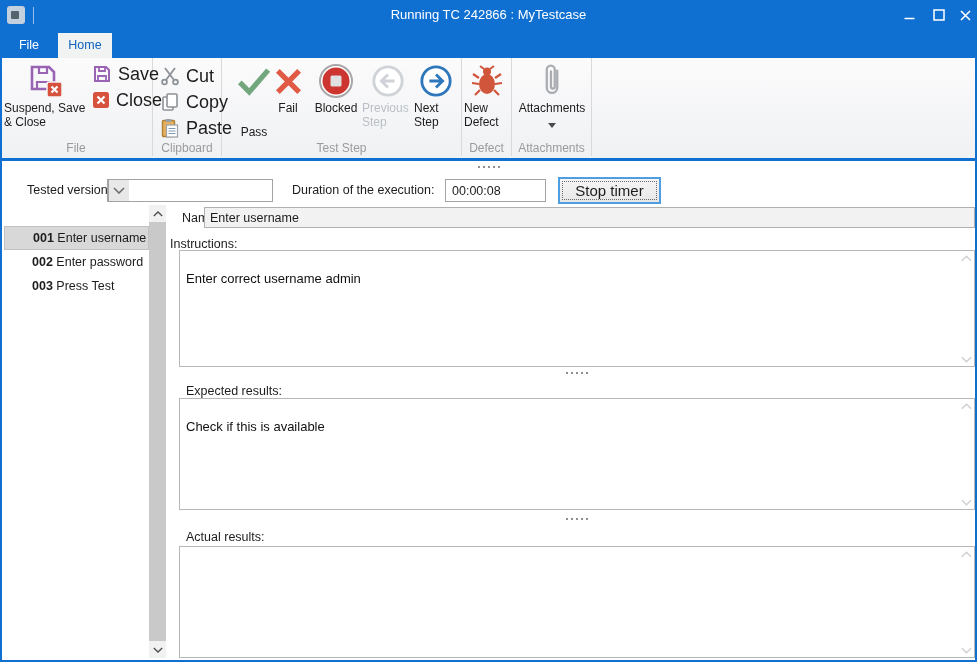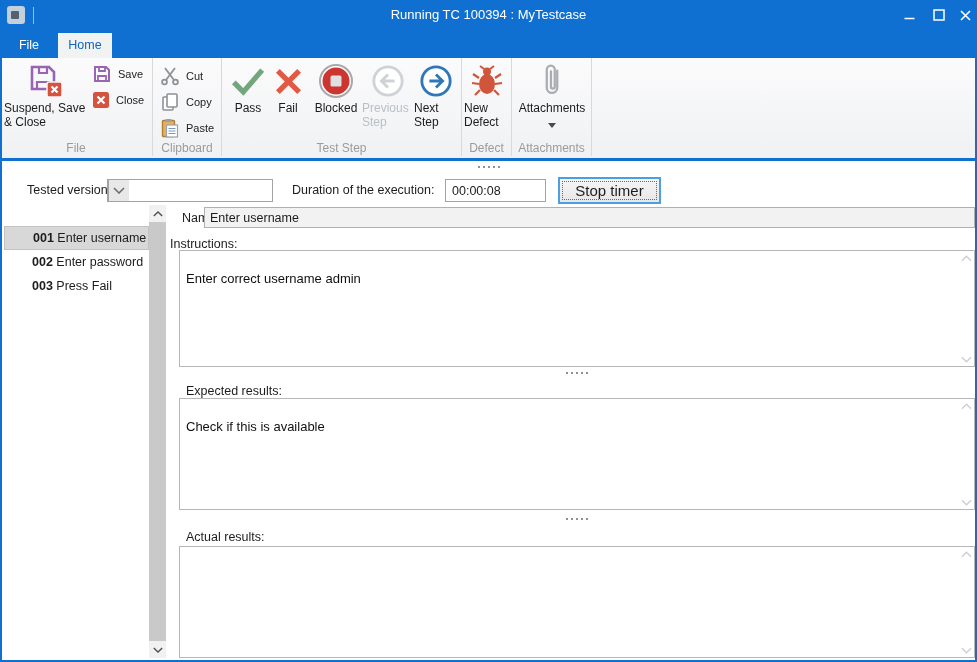--- a/index.html
+++ b/index.html
@@ -32,21 +32,21 @@
   .rgroup{position:absolute;top:0;height:98px;border-right:1px solid #d9d9d9;}
   .glabel{position:absolute;bottom:1px;left:0;width:100%;text-align:center;color:#9b9b9b;font-size:12px;}
   #grp-file{left:0;width:153px;}
   #grp-clipboard{left:153px;width:69px;}
   #grp-teststep{left:222px;width:240px;}
   #grp-defect{left:462px;width:50px;}
   #grp-attach{left:512px;width:80px;}
   .bigbtn{position:absolute;top:4px;display:flex;flex-direction:column;align-items:center;cursor:default;}
   .bb-icon{height:38px;display:flex;align-items:center;justify-content:center;}
   .bb-label{font-size:12px;line-height:1.15;margin-top:2px;color:#1c1c1c;}
-  .smallbtn{position:absolute;height:24px;display:flex;align-items:center;gap:6px;font-size:11px;}
+  .smallbtn{position:absolute;height:24px;display:flex;align-items:center;gap:6px;font-size:18px;}
   .disabled .bb-label{color:#b9bfc6;}
 
   
   .dots{position:absolute;display:flex;gap:3px;justify-content:center;}
   .dots span{width:2px;height:2px;background:#8f8f8f;display:block;}
   .tlabel{position:absolute;height:23px;line-height:23px;font-size:12.5px;}
   #combo{left:105px;top:179px;width:166px;height:23px;border:1px solid #a3a3a3;background:#fff;display:flex;}
   #combo .val{flex:1;padding-left:6px;line-height:21px;font-size:12.5px;}
   #combo .drop{width:21px;border-left:1px solid #a3a3a3;background:#e8e8e8;display:flex;align-items:center;justify-content:center;}
   #duration-input{position:absolute;left:443px;top:179px;width:101px;height:23px;border:1px solid #a3a3a3;padding:0 0 0 6px;font-family:inherit;font-size:12.5px;color:#1c1c1c;}
@@ -78,21 +78,21 @@
 </head>
 <body>
 
 <div id="window">
 
   <div id="titlebar" class="abs">
     <div id="app-icon" class="abs">
         <div class="inner"></div>
       </div>
     <div id="tb-sep" class="abs"></div>
-    <div id="title-text" class="abs">Running TC 100394 : MyTestcase</div>
+    <div id="title-text" class="abs">Running TC 242866 : MyTestcase</div>
     <div id="btn-min" class="abs winbtn">
       <svg width="11" height="11" viewBox="0 0 11 11">
           <line x1="0.5" y1="8.5" x2="10.5" y2="8.5" stroke="#fff" stroke-width="1.5"></line>
         </svg>
     </div>
     <div id="btn-max" class="abs winbtn">
       <svg width="12" height="12" viewBox="0 0 12 12">
           <rect x="1" y="1" width="10" height="10" fill="none" stroke="#fff" stroke-width="1.5"></rect>
         </svg>
     </div>
@@ -163,21 +163,21 @@
           <rect x="5.5" y="1" width="6" height="3" rx="0.8" fill="#98a0a8"></rect>
           <rect x="6.5" y="7" width="11" height="12" fill="#fff" stroke="#9aa2ab" stroke-width="1.2"></rect>
           <path d="M8.5 10.5 h7 M8.5 13 h7 M8.5 15.5 h7" stroke="#7f97b5" stroke-width="1.2"></path>
         </svg>
         <span>Paste</span>
       </div>
       <div class="glabel">Clipboard</div>
     </div>
 
     <div id="grp-teststep" class="rgroup">
-      <div class="bigbtn" style="left:4px;width:44px;">
+      <div class="bigbtn" style="left:10px;width:44px;gap:24px;">
         <div class="bb-icon">
           <svg width="34" height="29" viewBox="0 0 36 30" fill="none">
               <path d="M3 16 L13 26 L33 3" stroke="#72a77d" stroke-width="5.5"></path>
             </svg>
         </div>
         <div class="bb-label">Pass</div>
       </div>
       <div class="bigbtn" style="left:46px;width:40px;">
         <div class="bb-icon">
           <svg width="29" height="29" viewBox="0 0 30 30">
@@ -269,21 +269,21 @@
   <input id="duration-input" value="00:00:08" style="">
   <button id="stop-timer">Stop timer</button>
 
   <div class="step-item selected" style="top:226px;">
     <span class="num">001</span>&nbsp;<span>Enter username</span>
   </div>
   <div class="step-item" style="top:250px;">
     <span class="num">002</span>&nbsp;<span>Enter password</span>
   </div>
   <div class="step-item" style="top:274px;">
-    <span class="num">003</span>&nbsp;<span>Press Fail</span>
+    <span class="num">003</span>&nbsp;<span>Press Test</span>
   </div>
   <div id="scrollbar" class="abs">
     <div class="sb-btn">
       <svg width="10" height="6" viewBox="0 0 12 7" fill="none">
           <path d="M1 6 L6 1 L11 6" stroke="#4f4f4f" stroke-width="1.6"></path>
         </svg>
     </div>
     <div id="sb-thumb"></div>
     <div class="sb-btn">
       <svg width="10" height="6" viewBox="0 0 12 7" fill="none">

